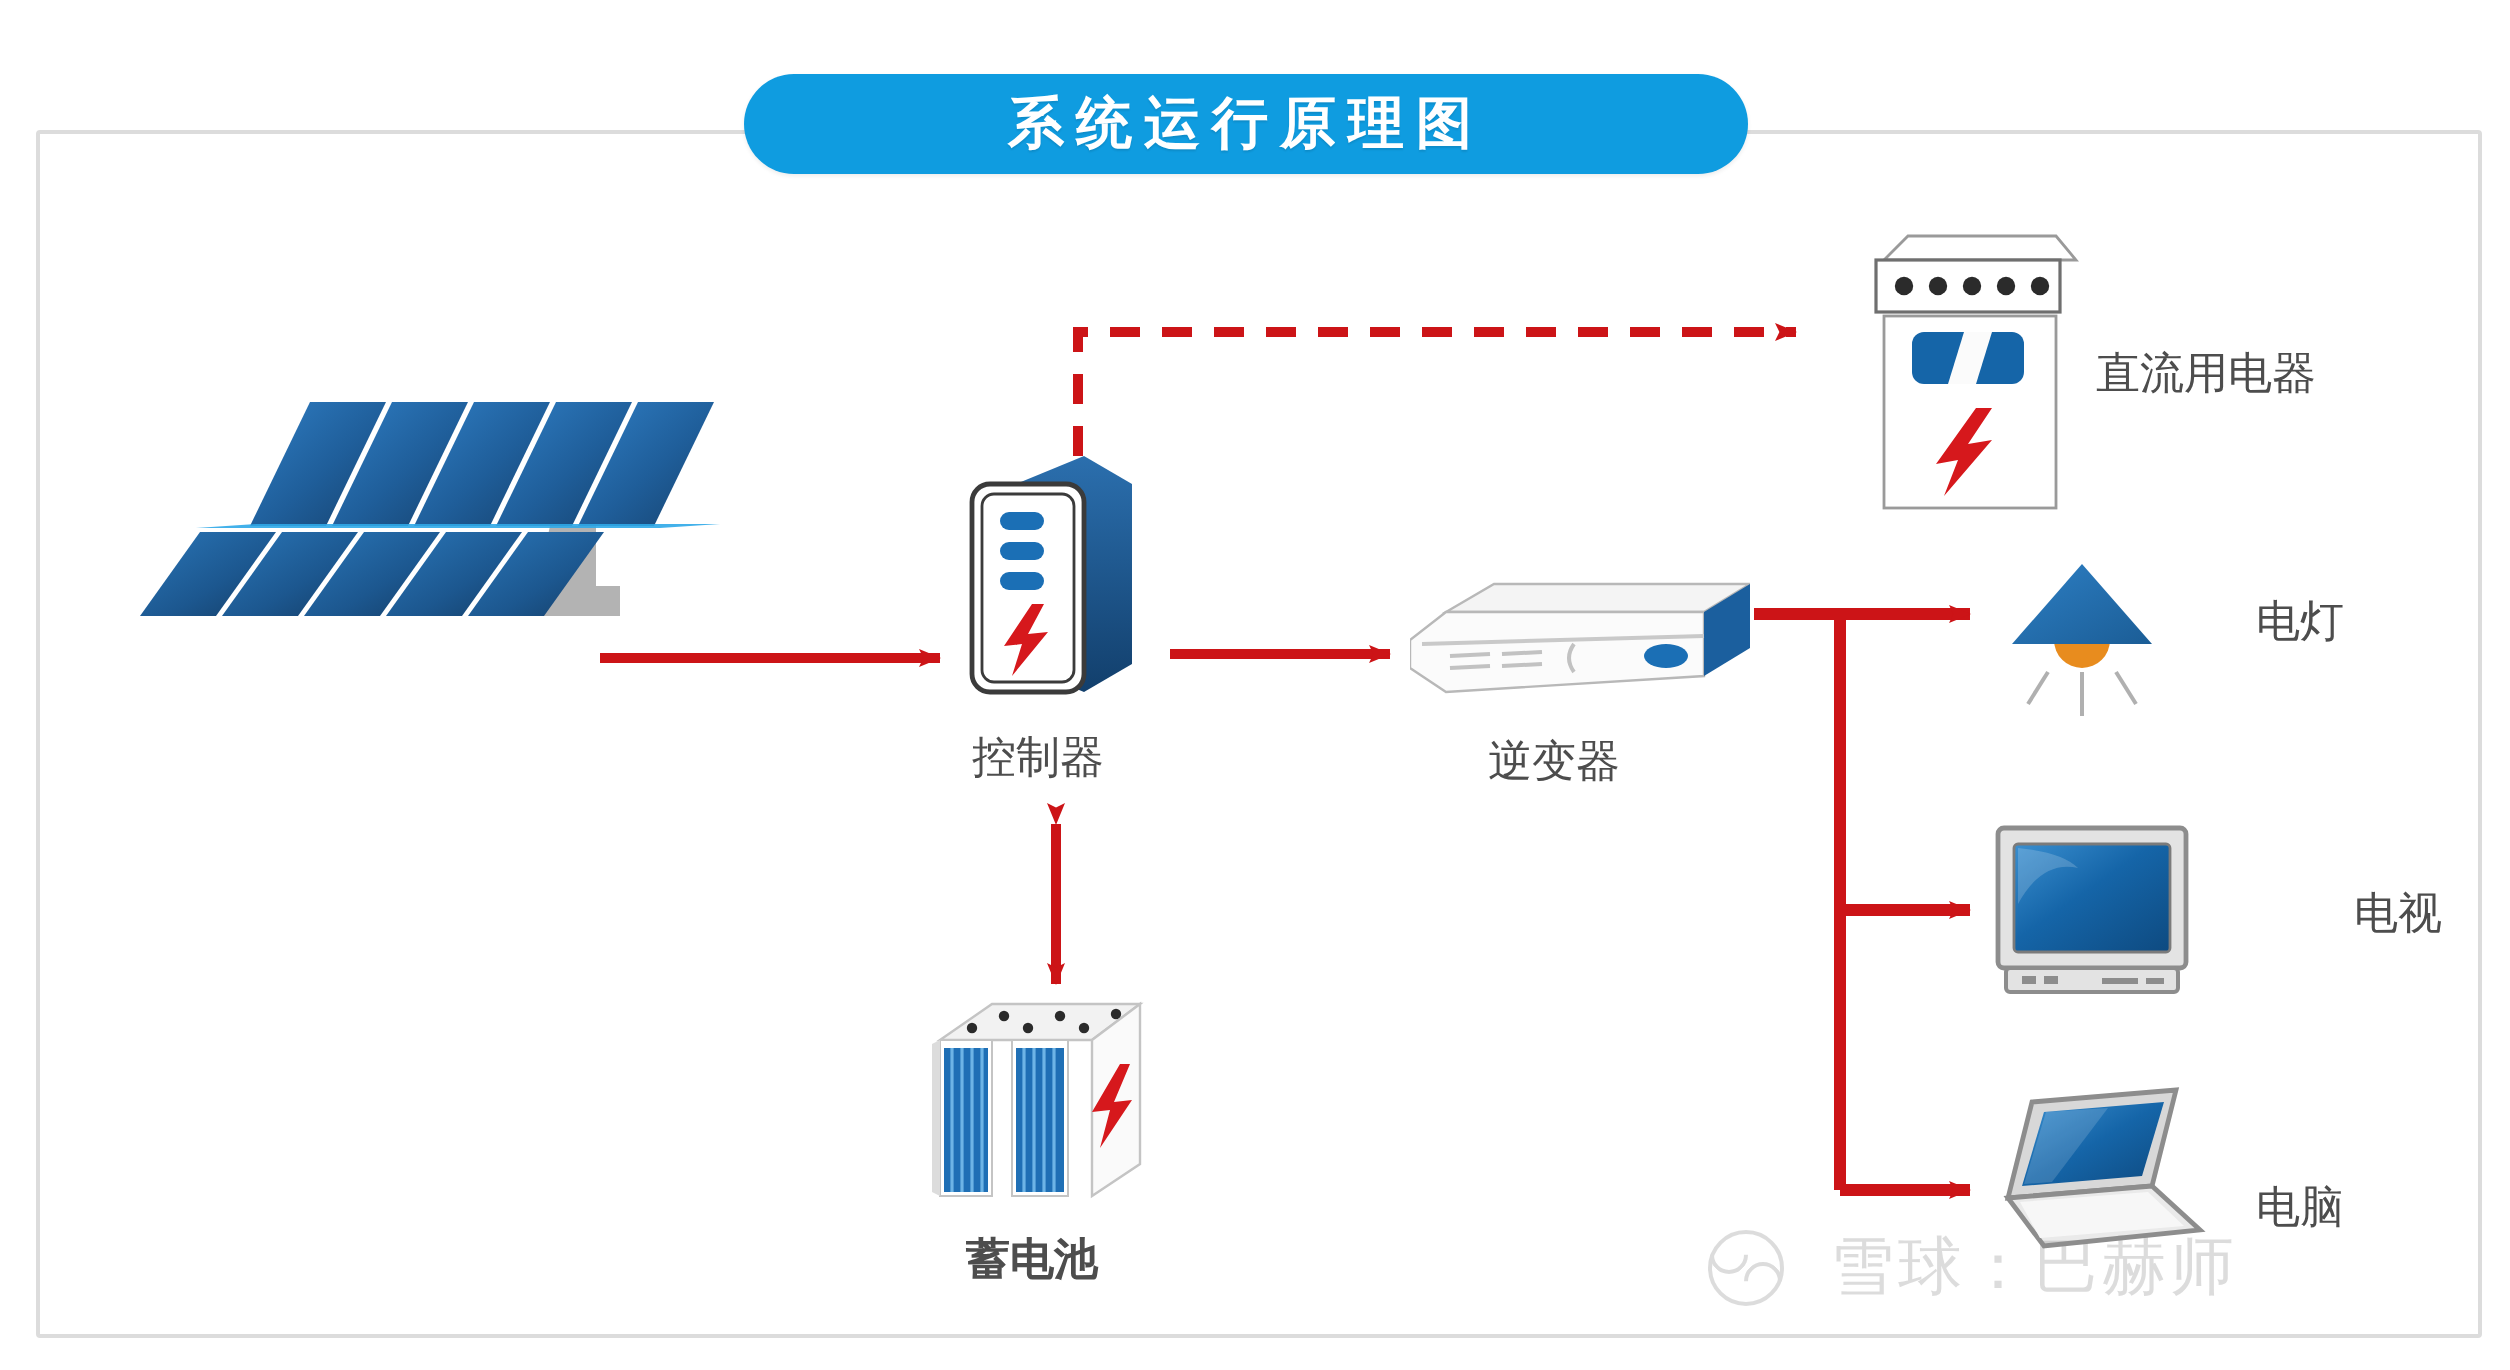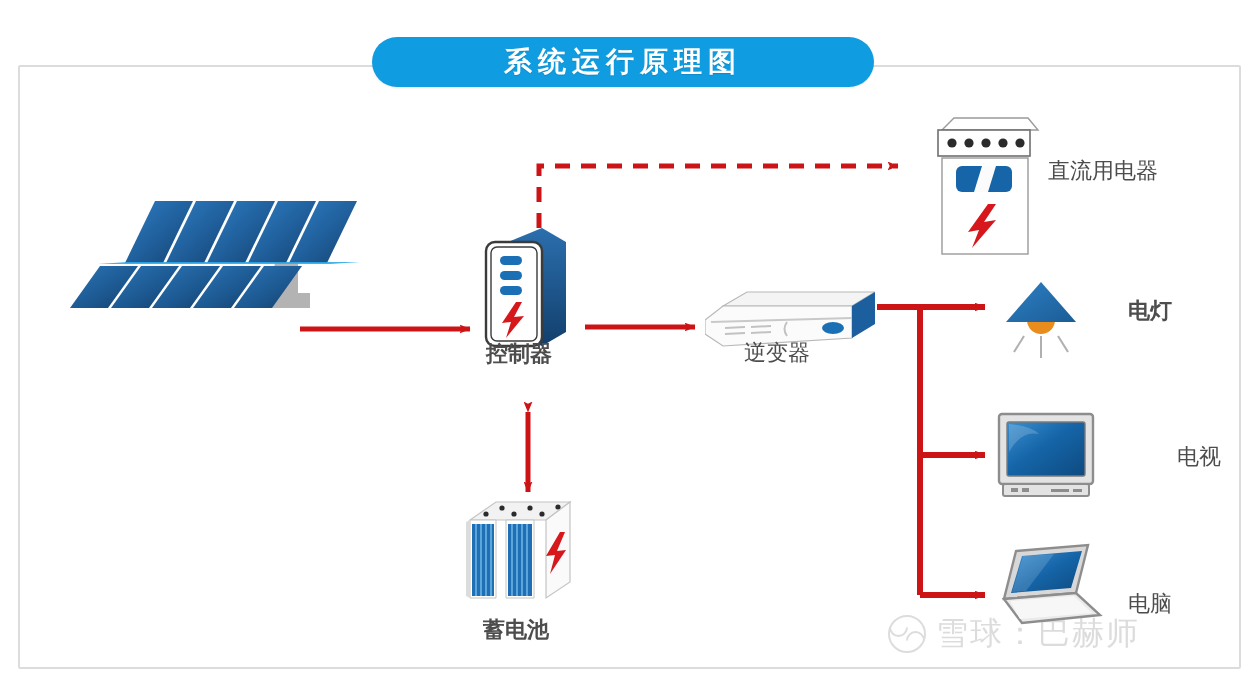--- a/index.html
+++ b/index.html
@@ -53,22 +53,22 @@
   .tv{position:absolute;left:995px;top:412px;width:105px;height:90px;}
 
   
   .laptop{position:absolute;left:992px;top:543px;width:115px;height:85px;}
 
   
   .wires{position:absolute;left:0;top:0;width:1255px;height:685px;pointer-events:none;}
 
   
   .watermark{
-    position:absolute;left:888px;top:612px;
-    display:flex;align-items:center;gap:10px;opacity:.30;
+    position:absolute;left:854px;top:612px;
+    display:flex;align-items:center;gap:23px;opacity:.30;
   }
   .wm-logo{
     width:34px;height:34px;border-radius:50%;
     border:2px solid #8f8f8f;position:relative;flex:none;
   }
   .wm-logo::before,.wm-logo::after{
     content:"";position:absolute;width:15px;height:15px;
     border:2px solid #8f8f8f;border-radius:50%;
   }
   .wm-logo::before{left:-1px;top:1px;border-color:transparent transparent #8f8f8f #8f8f8f;transform:rotate(-45deg);}
@@ -171,21 +171,21 @@
       <rect x="6" y="14" width="56" height="104" rx="9" fill="#ffffff" stroke="#3b3b3b" stroke-width="2.4"></rect>
       <rect x="11" y="19" width="46" height="94" rx="6" fill="#ffffff" stroke="#3b3b3b" stroke-width="1.4"></rect>
 
       <rect x="20" y="28" width="22" height="9" rx="4.5" fill="#1b6fb5"></rect>
       <rect x="20" y="43" width="22" height="9" rx="4.5" fill="#1b6fb5"></rect>
       <rect x="20" y="58" width="22" height="9" rx="4.5" fill="#1b6fb5"></rect>
 
       <polygon points="36,74 22,95 31,94 26,110 44,88 34,89 42,74" fill="#d6181c"></polygon>
     </svg>
   </div>
-  <div class="lbl" style="left:486px;top:339px;font-weight:bold;">控制器</div>
+  <div class="lbl" style="left:486px;top:364px;">控制器</div>
 
   <div class="inverter">
     <svg width="170" height="62" viewBox="0 0 170 62" xmlns="http://www.w3.org/2000/svg">
 
       <polygon points="18,16 42,2 170,2 147,16" fill="#f4f4f4" stroke="#b8b8b8" stroke-width="1.2"></polygon>
 
       <polygon points="0,30 18,16 147,16 147,48 18,56 0,44" fill="#fbfbfb" stroke="#b8b8b8" stroke-width="1.2"></polygon>
 
       <polygon points="147,16 170,2 170,34 147,48" fill="#1b5f9e"></polygon>
 
@@ -196,21 +196,21 @@
         <line x1="46" y1="37" x2="66" y2="36"></line>
         <line x1="20" y1="44" x2="40" y2="43"></line>
         <line x1="46" y1="43" x2="66" y2="42"></line>
       </g>
 
       <path d="M82,32 q-5,7 0,14" fill="none" stroke="#c2c2c2" stroke-width="2"></path>
 
       <ellipse cx="128" cy="38" rx="11" ry="6" fill="#1b6fb5"></ellipse>
     </svg>
   </div>
-  <div class="lbl" style="left:744px;top:338px;">逆变器</div>
+  <div class="lbl" style="left:744px;top:366px;">逆变器</div>
 
   <div class="battery">
     <svg width="120" height="110" viewBox="0 0 120 110" xmlns="http://www.w3.org/2000/svg">
 
       <polygon points="8,22 34,4 108,4 84,22" fill="#f2f2f2" stroke="#c4c4c4" stroke-width="1.2"></polygon>
       <g fill="#2b2b2b">
         <circle cx="24" cy="16" r="2.6"></circle>
           <circle cx="40" cy="10" r="2.6"></circle>
         <circle cx="52" cy="16" r="2.6"></circle>
           <circle cx="68" cy="10" r="2.6"></circle>
@@ -262,41 +262,41 @@
       </g>
 
       <rect x="12" y="46" width="86" height="96" fill="#ffffff" stroke="#9a9a9a" stroke-width="1.4"></rect>
 
       <rect x="26" y="54" width="56" height="26" rx="6" fill="#1565a8"></rect>
       <polygon points="52,54 66,54 58,80 44,80" fill="#fbfbfb"></polygon>
 
       <polygon points="58,92 38,120 49,118 42,136 66,108 54,110 66,92" fill="#d6181c"></polygon>
     </svg>
   </div>
-  <div class="lbl" style="left:1048px;top:156px;">直流用电器</div>
+  <div class="lbl" style="left:1048px;top:172px;">直流用电器</div>
 
   <div class="lamp">
     <svg width="90" height="80" viewBox="0 0 90 80" xmlns="http://www.w3.org/2000/svg">
       <defs>
         <linearGradient id="shade" x1="0" y1="0" x2="1" y2="1">
           <stop offset="0%" stop-color="#2d7fc4"></stop>
           <stop offset="100%" stop-color="#1b5d96"></stop>
         </linearGradient>
       </defs>
       <path d="M45,26 a14,14 0 0 1 0,28 a14,14 0 0 1 0,-28" fill="#e88c1e"></path>
       <circle cx="45" cy="40" r="13" fill="#e88c1e"></circle>
       <polygon points="45,2 80,42 10,42" fill="url(#shade)"></polygon>
       <g stroke="#b0b0b0" stroke-width="2">
         <line x1="45" y1="56" x2="45" y2="78"></line>
         <line x1="28" y1="56" x2="18" y2="72"></line>
         <line x1="62" y1="56" x2="72" y2="72"></line>
       </g>
     </svg>
   </div>
-  <div class="lbl" style="left:1128px;top:296px;font-weight:bold;">电灯</div>
+  <div class="lbl" style="left:1128px;top:296px;">电灯</div>
 
   <div class="tv">
     <svg width="105" height="90" viewBox="0 0 105 90" xmlns="http://www.w3.org/2000/svg">
       <defs>
         <linearGradient id="scr" x1="0" y1="0" x2="1" y2="1">
           <stop offset="0%" stop-color="#3a8fd0"></stop>
           <stop offset="45%" stop-color="#1565a8"></stop>
           <stop offset="100%" stop-color="#0e4a80"></stop>
         </linearGradient>
       </defs>

